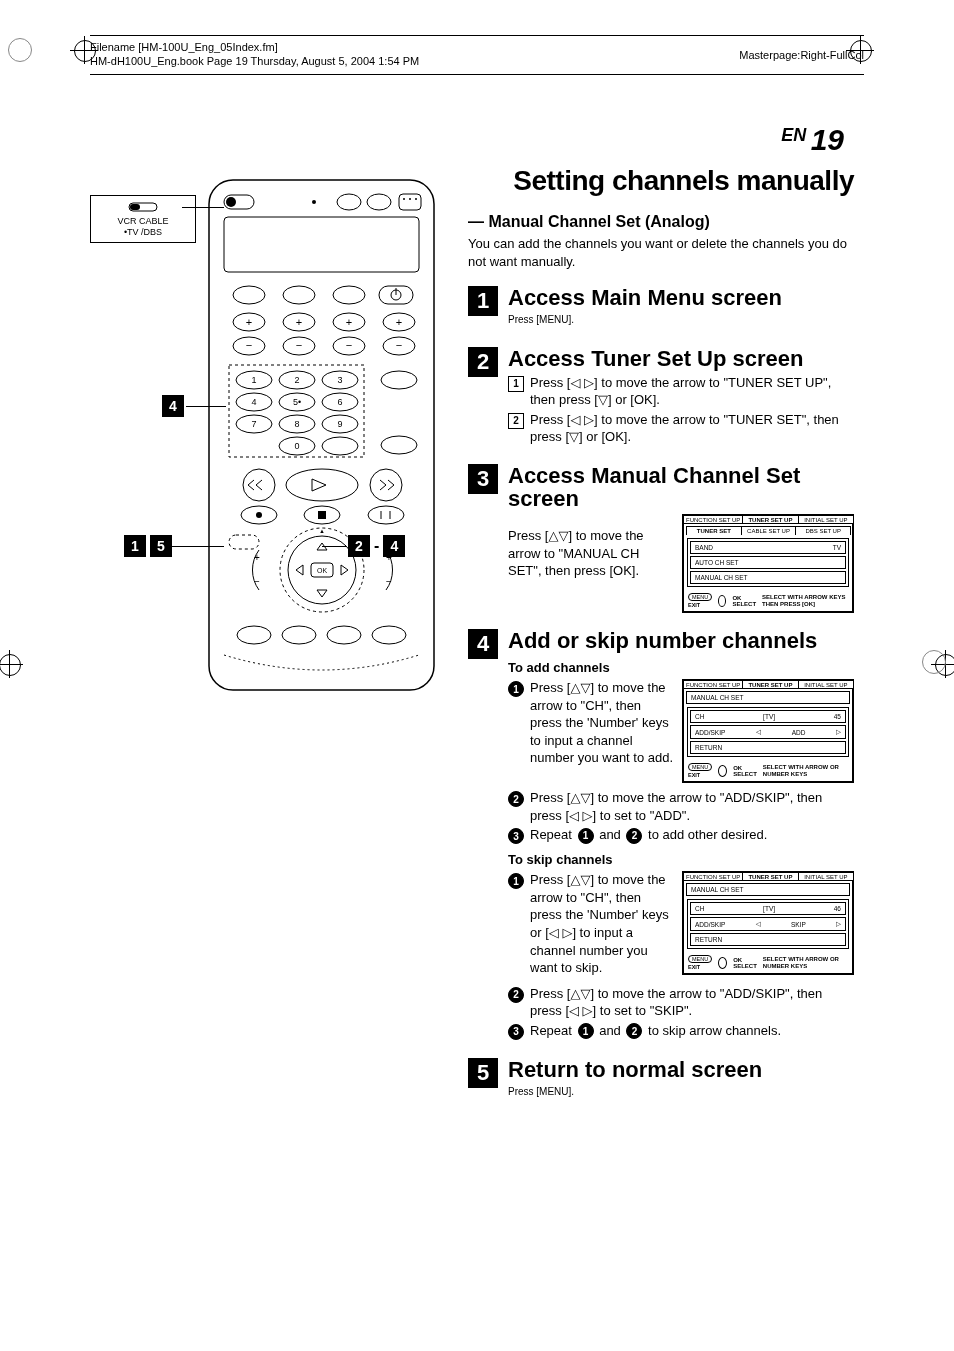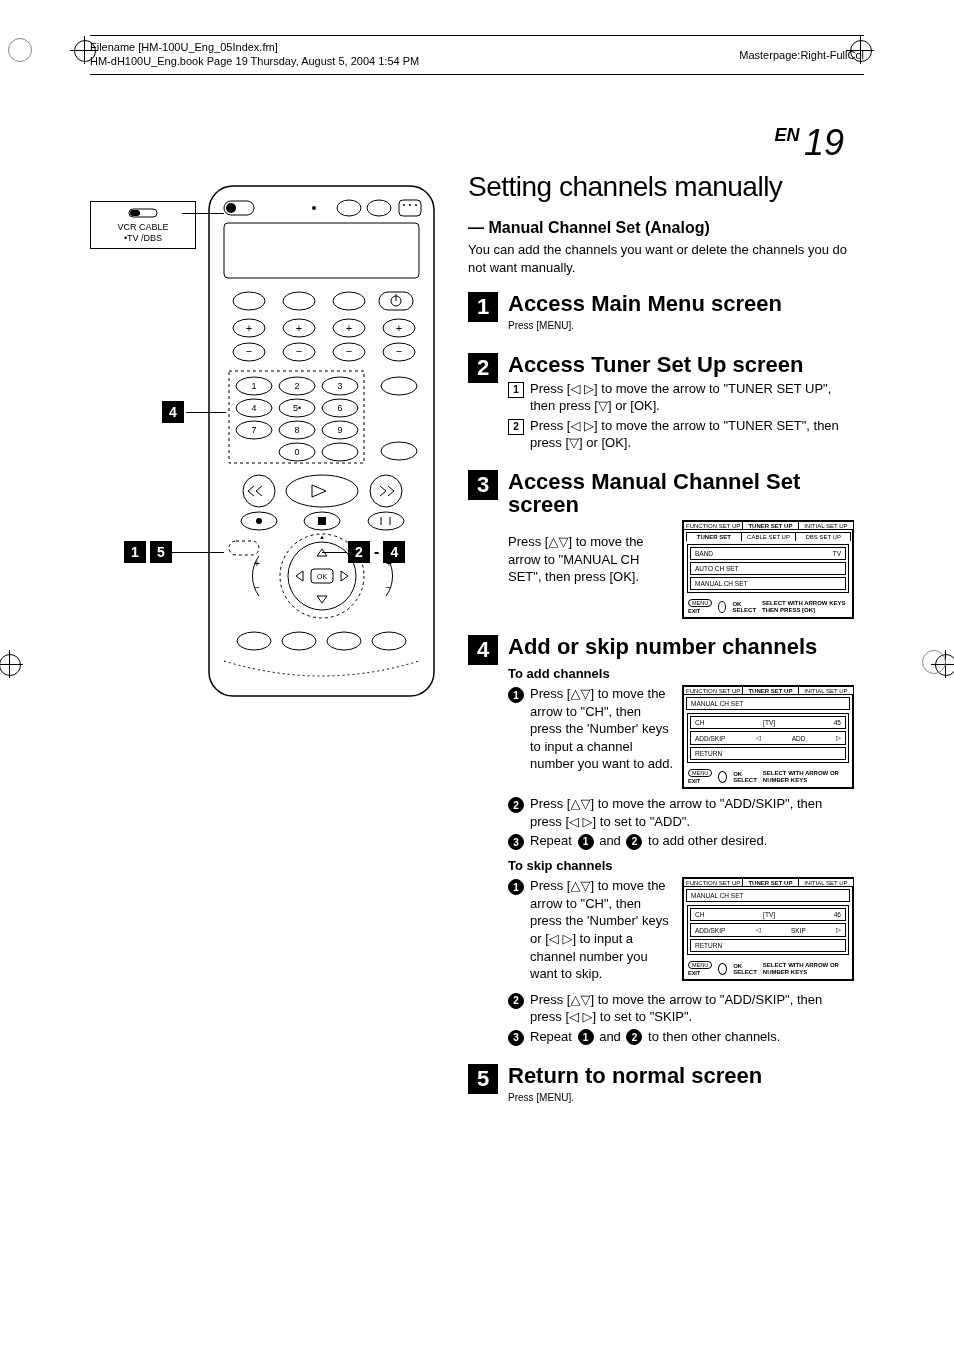--- a/index.html
+++ b/index.html
@@ -28,38 +28,38 @@
     display: flex;
     justify-content: space-between;
     align-items: flex-start;
     height: 30px;
   }
   .header-left { line-height: 1.3; }
   .header-right { font-size: 11px; align-self: center; }
 
   .page-number { text-align: right; margin: 50px 110px 10px 0; }
   .page-number .en { font-style: italic; font-weight: bold; font-size: 18px; vertical-align: top; }
-  .page-number .num { font-style: italic; font-weight: normal; font-size: 36px; line-height: 1; }
+  .page-number .num { font-style: italic; font-weight: bold; font-size: 30px; line-height: 1; }
 
   .columns { display: flex; margin: 0 100px 40px 100px; gap: 28px; }
   .left-col { width: 340px; flex-shrink: 0; }
   .right-col { flex: 1; }
 
   
   .remote-box { position: relative; margin-top: 10px; }
   .remote-svg { width: 235px; height: 520px; }
   .callout-box { border: 1px solid #000; position: absolute; padding: 4px 6px; font-size: 9px; background:#fff; }
   .vcr-callout { left: -10px; top: 20px; width: 92px; text-align:center; line-height:1.2; }
 
   .badge-row { position:absolute; display:flex; align-items:center; gap:4px; }
   .badge { background:#000; color:#fff; font-weight:bold; width:22px; height:22px; display:inline-flex; align-items:center; justify-content:center; font-size:14px; }
   .badge-dash { font-weight:bold; }
 
   
-  h1.section-title { font-family: 'Arial Narrow', Arial, sans-serif; font-weight:normal; font-size:28px; margin: 0 0 11px 0; letter-spacing:-0.5px; }
+  h1.section-title { font-family: 'Arial Narrow', Arial, sans-serif; font-weight:bold; font-size:28px; margin: 0 0 11px 0; letter-spacing:-0.5px;text-align:right; }
   .sub-title { font-family: 'Arial Narrow', Arial, sans-serif; font-weight:bold; font-size:16px; margin: 16px 0 4px 0; }
   .intro { font-size:13px; margin: 0 0 16px 0; line-height:1.35; }
 
   .step { display:flex; gap:10px; margin-bottom: 16px; }
   .step-num-box { background:#000; color:#fff; width:30px; height:30px; display:flex; align-items:center; justify-content:center; font-size:22px; font-weight:bold; flex-shrink:0; }
   .step-body { flex:1; }
   .step-heading { font-family:'Arial Narrow', Arial, sans-serif; font-weight:bold; font-size:22px; margin:0 0 4px 0; line-height:1.05; }
   .step-text { font-size:10px; line-height:1.35; margin:0 0 4px 0; }
   .substep { display:flex; gap:6px; font-size:13px; line-height:1.35; margin-bottom:2px; }
   .sub-box { border:1px solid #000; width:14px; height:14px; font-size:10px; display:inline-flex; align-items:center; justify-content:center; margin-top:2px; flex-shrink:0; font-weight:bold; }
@@ -472,21 +472,21 @@
             </div>
           </div>
         </div>
         <div class="substep" style="margin-top:6px;">
           <span class="sub-circle">2</span>
           <span>Press [△▽] to move the arrow to "ADD/SKIP", then press [◁ ▷] to set to "SKIP".</span>
         </div>
         <div class="substep">
           <span class="sub-circle">3</span>
           <span>
-            <span>Repeat </span><span class="sub-circle" style="margin:0 2px;vertical-align:middle">1</span><span> and </span><span class="sub-circle" style="margin:0 2px;vertical-align:middle">2</span><span> to then other channels.</span>
+            <span>Repeat </span><span class="sub-circle" style="margin:0 2px;vertical-align:middle">1</span><span> and </span><span class="sub-circle" style="margin:0 2px;vertical-align:middle">2</span><span> to skip arrow channels.</span>
           </span>
         </div>
       </div>
     </div>
 
     <div class="step">
       <div class="step-num-box">5</div>
       <div class="step-body">
         <div class="step-heading">Return to normal screen</div>
         <p class="step-text">Press [MENU].</p>

